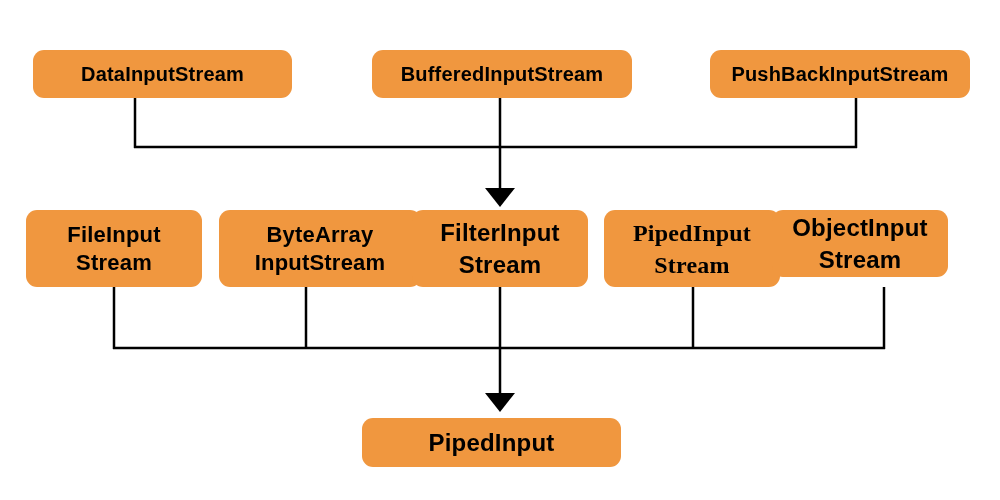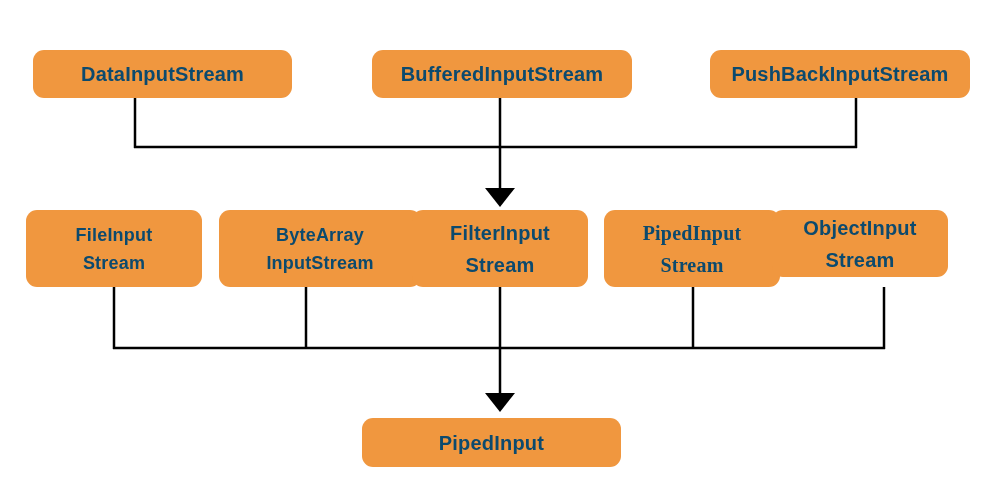--- a/index.html
+++ b/index.html
@@ -27,32 +27,32 @@
     stroke-width: 2.5;
   }
   .connectors polygon {
     fill: #000000;
     stroke: none;
   }
   .node {
     position: absolute;
     background: #F0973F;
     border-radius: 11px;
-    color: #0c4a6e;
+    color: #000000;
     font-weight: bold;
     display: flex;
     align-items: center;
     justify-content: center;
     text-align: center;
     white-space: pre-line;
     letter-spacing: 0.2px;
   }
   .node-sm { font-size: 20px; line-height: 24px; }
-  .node-md { font-size: 18px; line-height: 28px; }
-  .node-lg { font-size: 20px; line-height: 32px; }
+  .node-md { font-size: 22px; line-height: 28px; }
+  .node-lg { font-size: 24px; line-height: 32px; }
 </style>
 </head>
 <body>
 
 <div class="canvas">
 
   <svg class="connectors" viewBox="0 0 1000 500" xmlns="http://www.w3.org/2000/svg">
 
     <line x1="135" y1="98" x2="135" y2="148"></line>
     <line x1="856" y1="98" x2="856" y2="148"></line>

